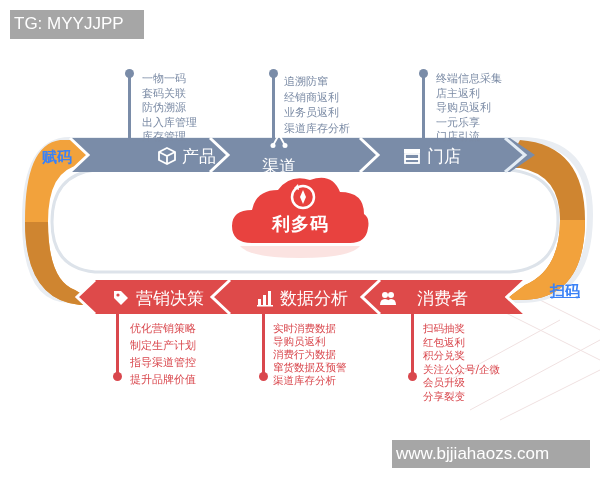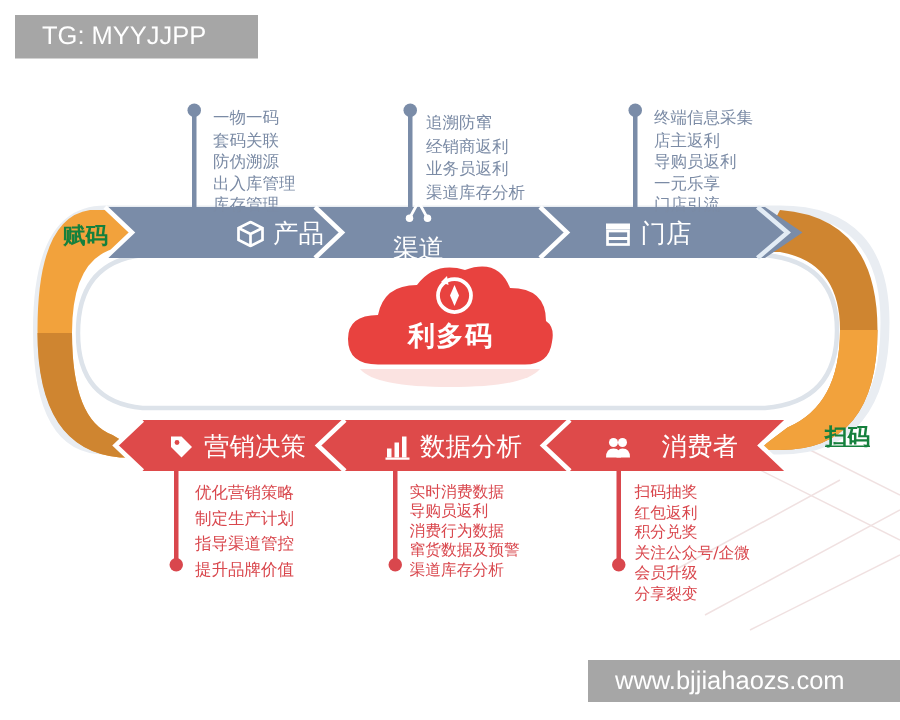--- a/index.html
+++ b/index.html
@@ -1,29 +1,29 @@
 <!DOCTYPE html>
 <html><head>
 <meta charset="utf-8">
 <style>
   html,body{margin:0;padding:0;}
   body{width:600px;height:480px;background:#ffffff;position:relative;overflow:hidden;font-family:"DejaVu Sans","Liberation Sans",sans-serif;}
   .abs{position:absolute;}
-  .wm{position:absolute;background:#a6a6a6;color:#ffffff;font-family:"Liberation Sans",sans-serif;font-size:17px;line-height:28px;padding:0 18px;}
+  .wm{position:absolute;background:#a6a6a6;color:#ffffff;font-family:"Liberation Sans",sans-serif;font-size:17px;line-height:28px;padding:0 4px;}
   .wm-top{left:10px;top:10px;width:126px;height:29px;}
   .wm-bot{left:392px;top:440px;width:190px;height:28px;}
   .list{position:absolute;font-size:11px;line-height:14.5px;}
   .list .item{white-space:nowrap;}
   .list-top{color:#7b8ba5;}
   .list-bot{color:#d9474d;}
   .stem{position:absolute;width:3px;}
   .dot{position:absolute;width:9px;height:9px;border-radius:50%;}
   .band-label{position:absolute;color:#ffffff;font-size:17px;line-height:22px;white-space:nowrap;display:flex;align-items:center;gap:6px;}
   .band-label svg{display:block;}
-  .side-label{position:absolute;color:#15803d;font-size:15px;font-weight:bold;}
+  .side-label{position:absolute;color:#3b82f6;font-size:15px;font-weight:bold;}
   .cloud-label{position:absolute;color:#ffffff;font-size:18px;font-weight:bold;letter-spacing:1px;}
 </style>
 </head>
 <body>
 
 <div class="wm wm-top">TG: MYYJJPP</div>
 
 <svg class="abs" style="left:0;top:0" width="600" height="480">
 
   <g stroke="#f0e1e1" stroke-width="1" fill="none">
@@ -162,21 +162,21 @@
 <div class="stem" style="left:411px;top:314px;height:62px;background:#d9474d;"></div>
 <div class="dot" style="left:408px;top:372px;background:#d9474d;"></div>
 <div class="list list-bot" style="left:423px;top:322px;line-height:13.5px;font-size:10.5px;">
   <div class="item">扫码抽奖</div>
   <div class="item">红包返利</div>
   <div class="item">积分兑奖</div>
   <div class="item">关注公众号/企微</div>
   <div class="item">会员升级</div>
   <div class="item">分享裂变</div>
 </div>
-<div class="band-label" style="left:403px;top:287px;gap:20px;">
+<div class="band-label" style="left:379px;top:287px;gap:20px;">
   <svg width="18" height="18" viewBox="0 0 18 18">
     <circle cx="6" cy="6" r="3" fill="#fff"></circle>
     <circle cx="12" cy="6" r="3" fill="#fff"></circle>
     <path d="M1 16 Q1 10 6 10 Q11 10 11 16 Z" fill="#fff"></path>
     <path d="M8 16 Q8 10 12 10 Q17 10 17 16 Z" fill="#fff"></path>
   </svg>
   <span>消费者</span>
 </div>
 
 <div class="wm wm-bot">www.bjjiahaozs.com</div>

